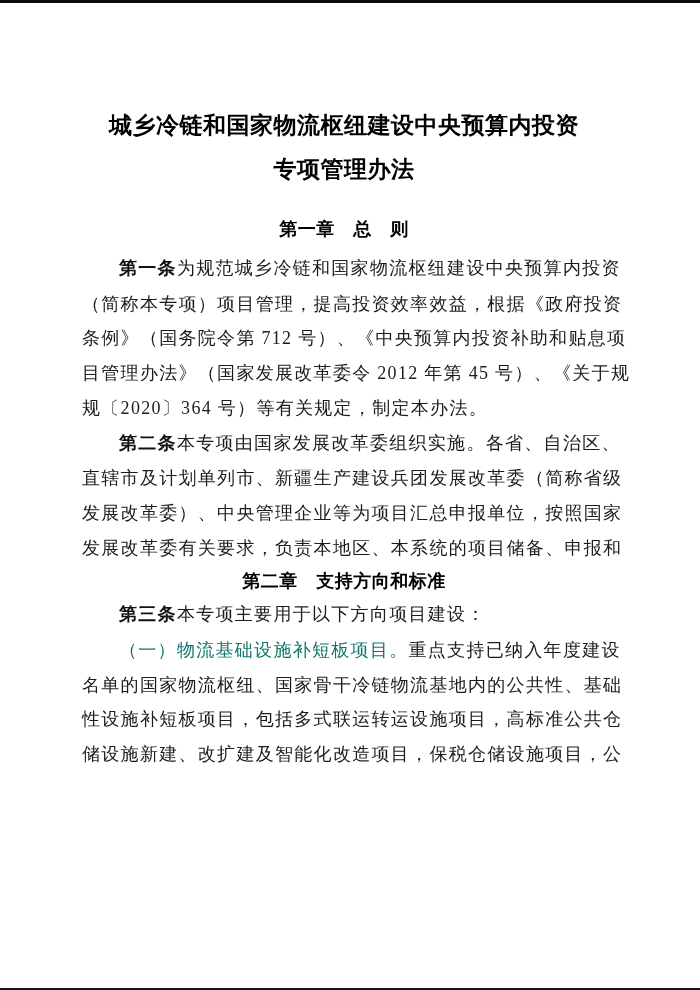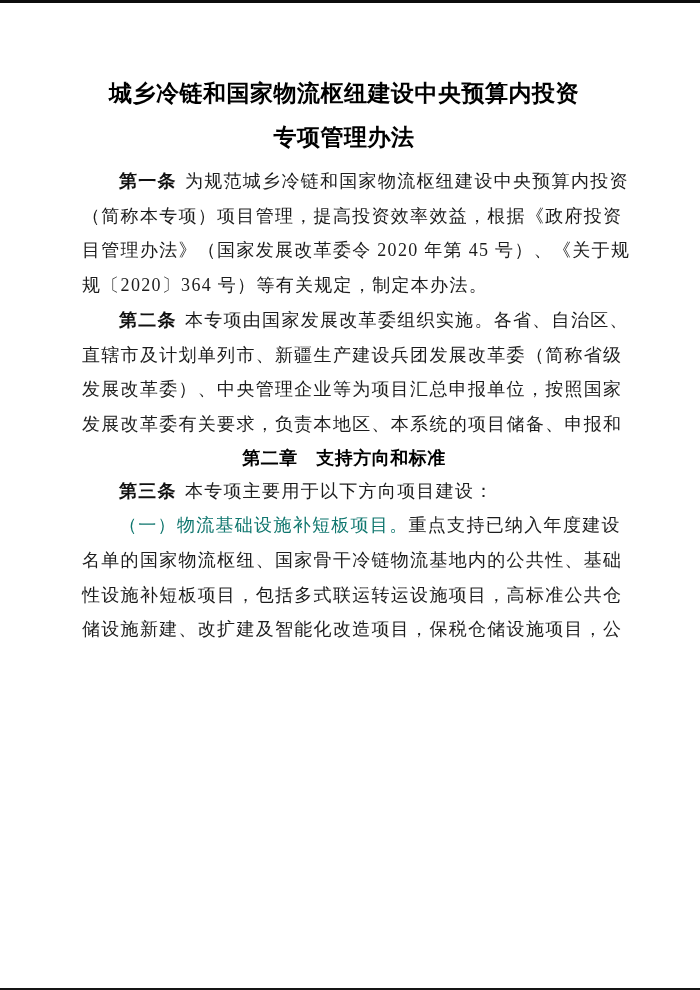--- a/index.html
+++ b/index.html
@@ -31,21 +31,21 @@
 
   .content {
     position: absolute;
     left: 82px;
     top: 0;
     width: 524px;
   }
 
   .doc-title {
     margin: 0;
-    padding-top: 72px;
+    padding-top: 104px;
     text-align: center;
     font-size: 23px;
     line-height: 44px;
     font-weight: bold;
     color: #000000;
     letter-spacing: 0.5px;
   }
   .doc-title .title-line { display: block; }
 
   .chapter {
@@ -68,48 +68,49 @@
     line-height: 34.7px;
     letter-spacing: 1.3px;
     text-align: justify;
     text-align-last: justify;
     white-space: nowrap;
   }
   .line.short { text-align-last: left; }
   .line.indent { text-indent: 37px; }
 
   .lead {
-    font-family: Liberation Serif, serif;
+    font-family: Liberation Mono, monospace;
     font-weight: bold;
     color: #111111;
-    margin-right: 8px;
   }
   .item-lead {
     font-weight: normal;
     color: #0f766e;
   }
 </style>
 </head>
 <body>
 
 <div class="page">
   <div class="edge-bar top"></div>
 
   <div class="content">
 
     <h1 class="doc-title">
       <span class="title-line">城乡冷链和国家物流枢纽建设中央预算内投资</span>
       <span class="title-line">专项管理办法</span>
     </h1>
 
+    <div class="chapter ch1">第一章　总　则</div>
 
     <div class="para first">
       <div class="line indent"><span class="lead">第一条</span><span>为规范城乡冷链和国家物流枢纽建设中央预算内投资</span></div>
       <div class="line">（简称本专项）项目管理，提高投资效率效益，根据《政府投资</div>
-      <div class="line">目管理办法》（国家发展改革委令 2020 年第 45 号）、《关于规</div>
+      <div class="line">条例》（国务院令第 712 号）、《中央预算内投资补助和贴息项</div>
+      <div class="line">目管理办法》（国家发展改革委令 2012 年第 45 号）、《关于规</div>
       <div class="line short">规〔2020〕364 号）等有关规定，制定本办法。</div>
     </div>
 
     <div class="para">
       <div class="line indent"><span class="lead">第二条</span><span>本专项由国家发展改革委组织实施。各省、自治区、</span></div>
       <div class="line">直辖市及计划单列市、新疆生产建设兵团发展改革委（简称省级</div>
       <div class="line">发展改革委）、中央管理企业等为项目汇总申报单位，按照国家</div>
       <div class="line">发展改革委有关要求，负责本地区、本系统的项目储备、申报和</div>
     </div>
 

